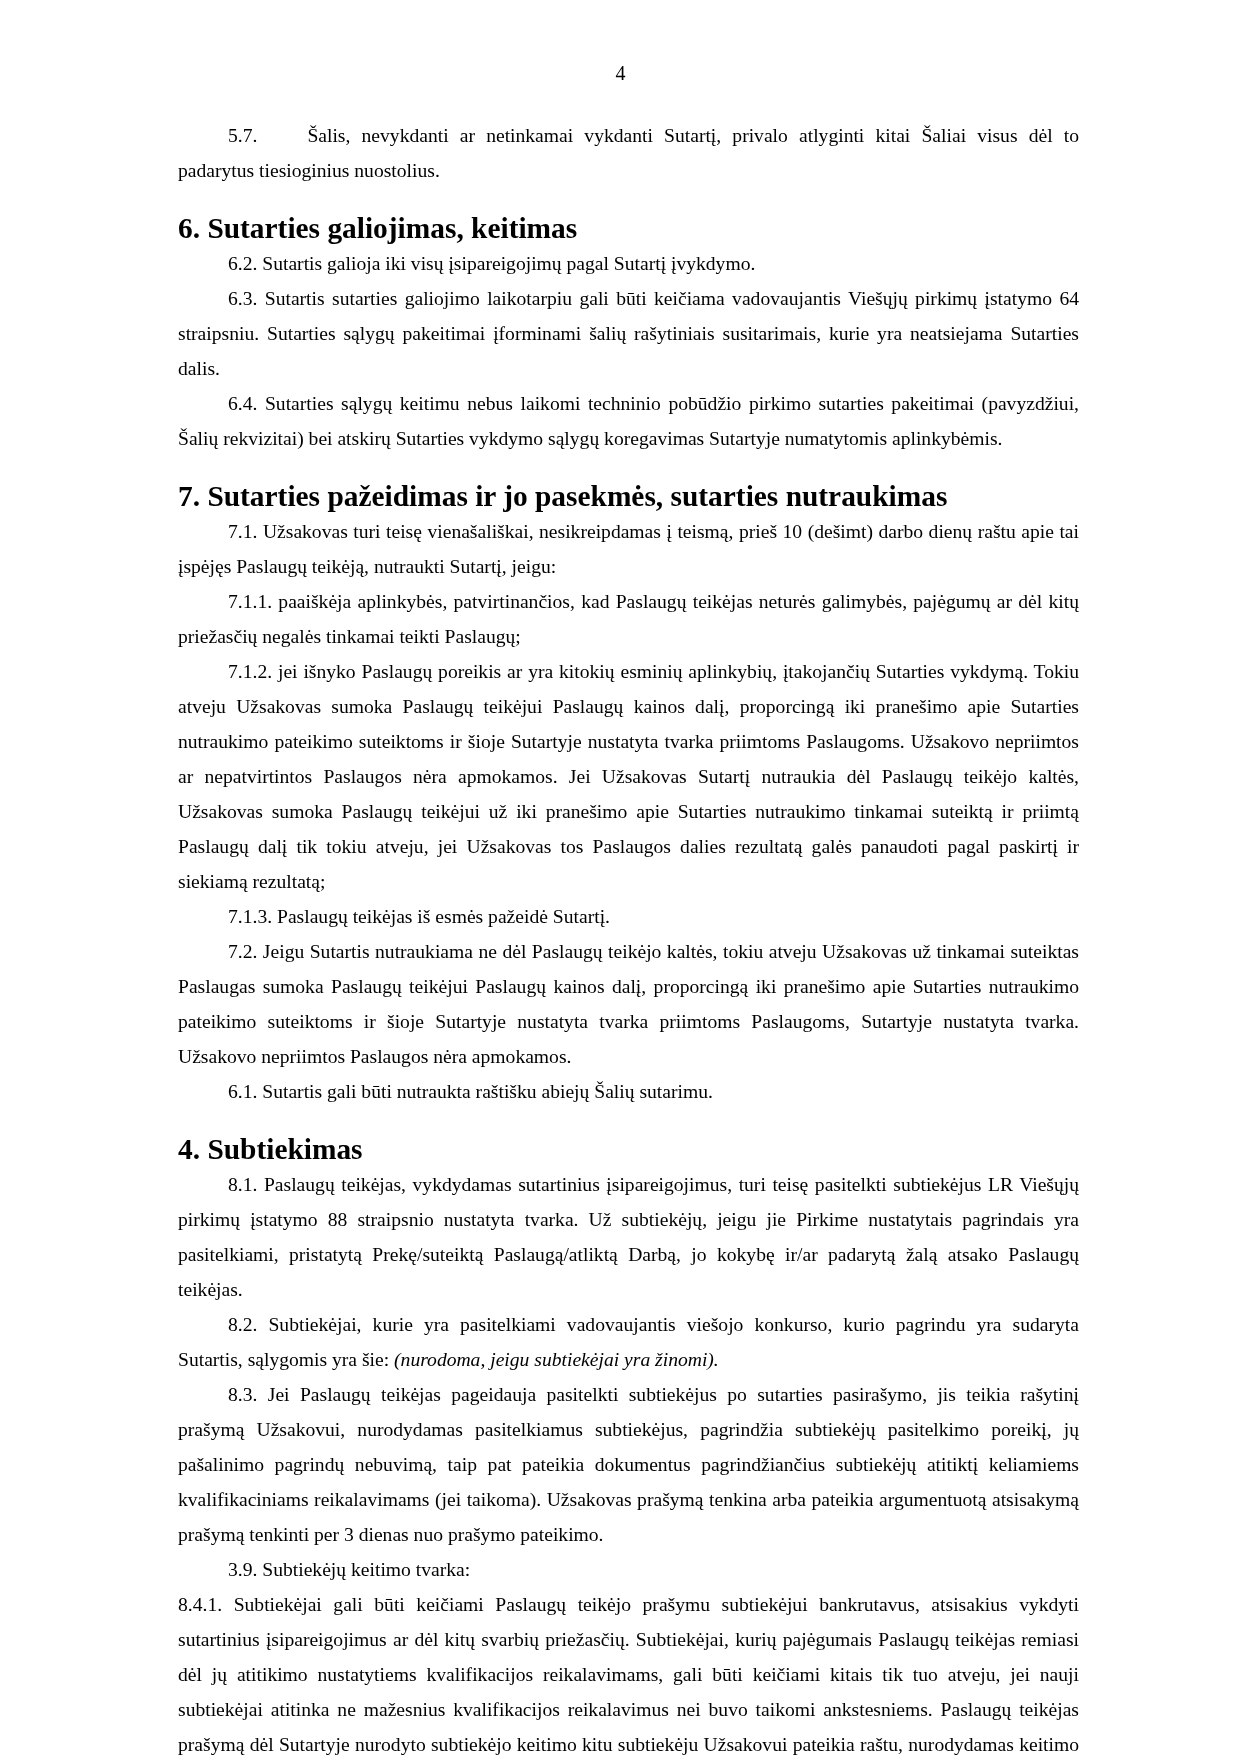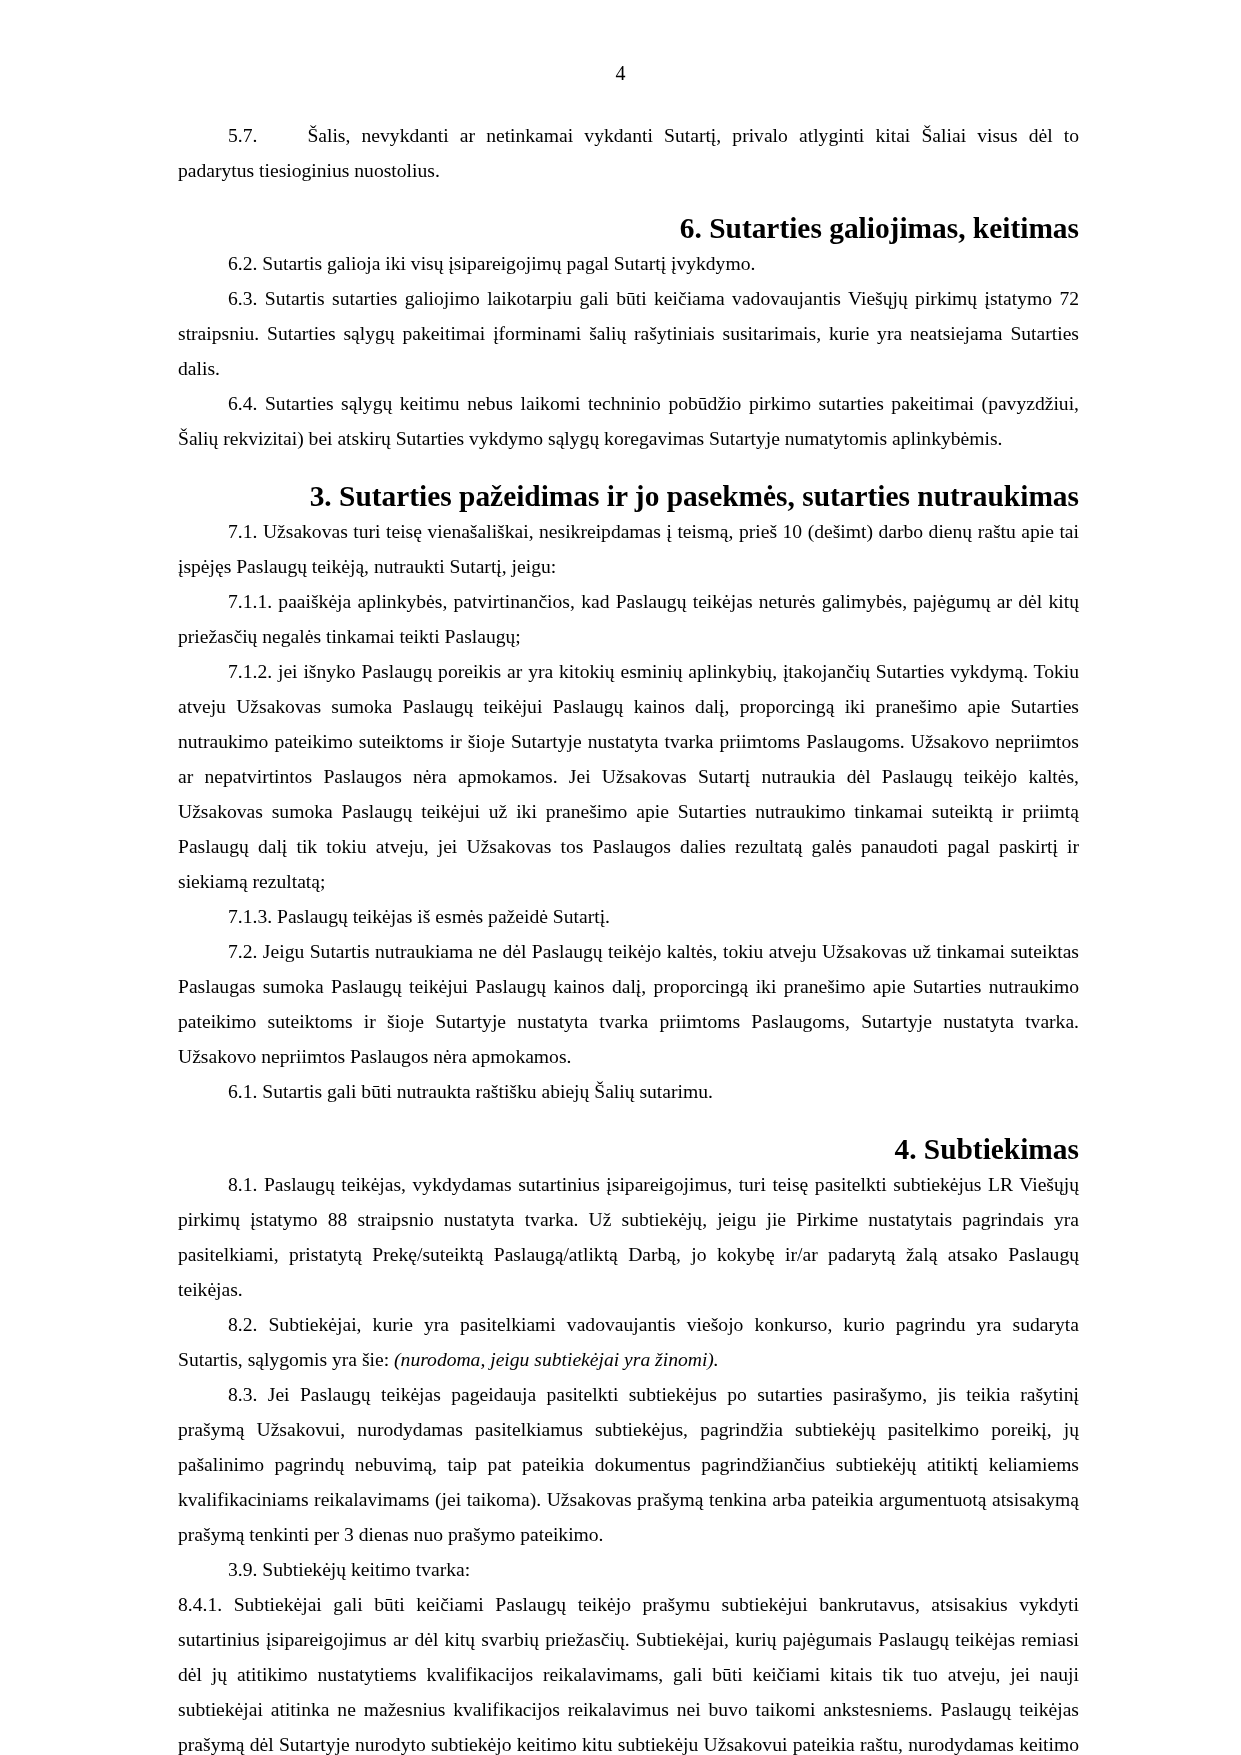--- a/index.html
+++ b/index.html
@@ -5,42 +5,42 @@
     html, body { margin: 0; padding: 0; background: #ffffff; }
     body { width: 1241px; height: 1755px; position: relative; overflow: hidden; }
     .page {
       position: absolute; left: 0; top: 0; width: 1241px; height: 1755px;
       font-family: "Liberation Serif", serif; color: #000; font-size: 19.6px;
     }
     .page-number { position: absolute; top: 62px; left: 0; width: 1241px; text-align: center; font-size: 20px; }
     .content { position: absolute; left: 178px; top: 118px; width: 901px; line-height: 35px; }
     p { margin: 0; text-align: justify; }
     .ind { text-indent: 50px; }
-    .heading { text-align: right; font-weight: bold; margin: 0; }
+    .heading { text-align: left; font-weight: bold; margin: 0; }
     .gap { height: 23px; }
     .tab { display: inline-block; width: 50px; }
     .it { font-style: italic; }
   </style>
 </head>
 <body>
 
 <div class="page">
   <div class="page-number">4</div>
 
   <div class="content">
     <p class="ind"><span>5.7.</span><span class="tab"></span><span>Šalis, nevykdanti ar netinkamai vykdanti Sutartį, privalo atlyginti kitai Šaliai visus dėl to padarytus tiesioginius nuostolius.</span></p>
 
     <div class="gap"></div>
     <h2 class="heading">6. Sutarties galiojimas, keitimas</h2>
     <p class="ind">6.2.  Sutartis galioja iki visų įsipareigojimų pagal Sutartį įvykdymo.</p>
-    <p class="ind">6.3.  Sutartis sutarties galiojimo laikotarpiu gali būti keičiama vadovaujantis Viešųjų pirkimų įstatymo 72 straipsniu. Sutarties sąlygų pakeitimai įforminami šalių rašytiniais susitarimais, kurie yra neatsiejama Sutarties dalis.</p>
+    <p class="ind">6.3.  Sutartis sutarties galiojimo laikotarpiu gali būti keičiama vadovaujantis Viešųjų pirkimų įstatymo 64 straipsniu. Sutarties sąlygų pakeitimai įforminami šalių rašytiniais susitarimais, kurie yra neatsiejama Sutarties dalis.</p>
     <p class="ind">6.4. Sutarties sąlygų keitimu nebus laikomi techninio pobūdžio pirkimo sutarties pakeitimai (pavyzdžiui, Šalių rekvizitai) bei atskirų Sutarties vykdymo sąlygų koregavimas Sutartyje numatytomis aplinkybėmis.</p>
 
     <div class="gap"></div>
-    <h2 class="heading">3. Sutarties pažeidimas ir jo pasekmės, sutarties nutraukimas</h2>
+    <h2 class="heading">7. Sutarties pažeidimas ir jo pasekmės, sutarties nutraukimas</h2>
     <p class="ind">7.1.  Užsakovas turi teisę vienašališkai, nesikreipdamas į teismą, prieš 10 (dešimt) darbo dienų raštu apie tai įspėjęs Paslaugų teikėją, nutraukti Sutartį, jeigu:</p>
     <p class="ind">7.1.1. paaiškėja aplinkybės, patvirtinančios, kad Paslaugų teikėjas neturės galimybės, pajėgumų ar dėl kitų priežasčių negalės tinkamai teikti Paslaugų;</p>
     <p class="ind">7.1.2.  jei išnyko Paslaugų poreikis ar yra kitokių esminių aplinkybių, įtakojančių Sutarties vykdymą. Tokiu atveju Užsakovas sumoka Paslaugų teikėjui Paslaugų kainos dalį, proporcingą iki pranešimo apie Sutarties nutraukimo pateikimo suteiktoms ir šioje Sutartyje nustatyta tvarka priimtoms Paslaugoms. Užsakovo nepriimtos ar nepatvirtintos Paslaugos nėra apmokamos. Jei Užsakovas Sutartį nutraukia dėl Paslaugų teikėjo kaltės, Užsakovas sumoka Paslaugų teikėjui už iki pranešimo apie Sutarties nutraukimo tinkamai suteiktą ir priimtą Paslaugų dalį tik tokiu atveju, jei Užsakovas tos Paslaugos dalies rezultatą galės panaudoti pagal paskirtį ir siekiamą rezultatą;</p>
     <p class="ind">7.1.3. Paslaugų teikėjas iš esmės pažeidė Sutartį.</p>
     <p class="ind">7.2. Jeigu Sutartis nutraukiama ne dėl Paslaugų teikėjo kaltės, tokiu atveju Užsakovas už tinkamai suteiktas Paslaugas sumoka Paslaugų teikėjui Paslaugų kainos dalį, proporcingą iki pranešimo apie Sutarties nutraukimo pateikimo suteiktoms ir šioje Sutartyje nustatyta tvarka priimtoms Paslaugoms, Sutartyje nustatyta tvarka. Užsakovo nepriimtos Paslaugos nėra apmokamos.</p>
     <p class="ind">6.1.  Sutartis gali būti nutraukta raštišku abiejų Šalių sutarimu.</p>
 
     <div class="gap"></div>
     <h2 class="heading">4. Subtiekimas</h2>
     <p class="ind">8.1. Paslaugų teikėjas, vykdydamas sutartinius įsipareigojimus, turi teisę pasitelkti subtiekėjus LR Viešųjų pirkimų įstatymo 88 straipsnio nustatyta tvarka. Už subtiekėjų, jeigu jie Pirkime nustatytais pagrindais yra pasitelkiami, pristatytą Prekę/suteiktą Paslaugą/atliktą Darbą, jo kokybę ir/ar padarytą žalą atsako Paslaugų teikėjas.</p>

